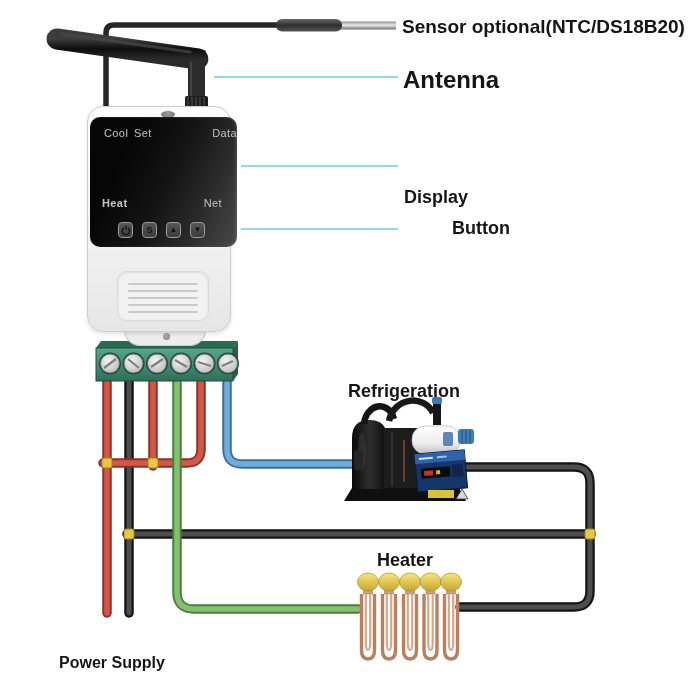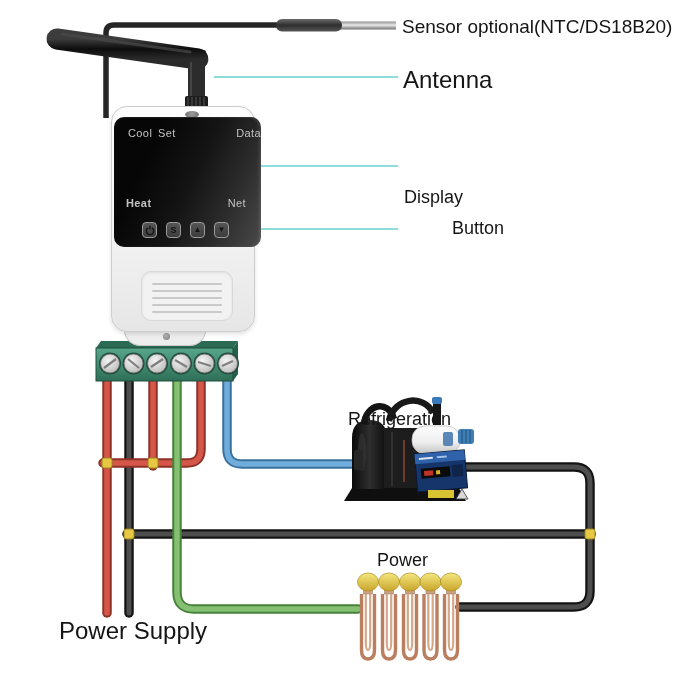--- a/index.html
+++ b/index.html
@@ -7,21 +7,20 @@
     position:relative;width:700px;height:700px;background:#ffffff;overflow:hidden;
     font-family:"Liberation Sans","DejaVu Sans",sans-serif;
   }
   .art{position:absolute;left:0;top:0;z-index:1;}
   
   .device{
     position:absolute;left:87px;top:106px;width:144px;height:226px;z-index:2;
     background:linear-gradient(180deg,#fdfdfd 0%,#f3f3f3 55%,#e6e6e6 100%);
     border:1px solid #cdcdcd;border-radius:16px;box-sizing:border-box;
     box-shadow:0 2px 4px rgba(0,0,0,0.12);
-    margin-left:24px;
   }
   .flange{
     position:absolute;left:124px;top:330px;width:82px;height:16px;z-index:1;
     background:#ededed;border:1px solid #c8c8c8;border-top:none;
     border-radius:0 0 40px 40px;box-sizing:border-box;
   }
   .flange-hole{position:absolute;left:38px;top:3px;width:7px;height:7px;border-radius:50%;
     background:radial-gradient(circle at 40% 35%,#b5b5b5,#7d7d7d);}
   .top-hole{position:absolute;left:73px;top:4px;width:14px;height:7px;border-radius:50%;
     background:radial-gradient(circle at 50% 40%,#9a9a9a,#6e6e6e);}
@@ -37,28 +36,28 @@
     color:#141414;font-size:9px;font-weight:bold;line-height:1;box-sizing:border-box;
     display:flex;align-items:center;justify-content:center;
   }
   .vent{
     position:absolute;left:29px;top:164px;width:92px;height:50px;border-radius:10px;
     background:#f2f2f2;border:1px solid #d8d8d8;box-sizing:border-box;
     box-shadow:inset 0 1px 3px rgba(0,0,0,0.08);
   }
   .vent i{position:absolute;left:10px;right:10px;height:2px;background:#c9c9c9;border-radius:1px;}
   
-  .callout{position:absolute;z-index:3;font-weight:normal;color:#151515;line-height:1.1;white-space:nowrap;}
+  .callout{position:absolute;z-index:3;font-weight:bold;color:#151515;line-height:1.1;white-space:nowrap;}
   .lbl-sensor{left:402px;top:17px;font-size:19px;}
   .lbl-antenna{left:403px;top:67px;font-size:24px;}
   .lbl-display{left:404px;top:156px;font-size:18px;margin-top:32px;}
   .lbl-button{left:404px;top:219px;font-size:18px;margin-left:48px;}
-  .lbl-refrigeration{left:348px;top:382px;font-size:18px;margin-top:28px;}
+  .lbl-refrigeration{left:348px;top:382px;font-size:18px;}
   .lbl-heater{left:377px;top:551px;font-size:18px;}
-  .lbl-power{left:59px;top:618px;font-size:24px;}
+  .lbl-power{left:59px;top:654px;font-size:16px;}
 </style>
 </head>
 <body>
 
 <div class="stage">
 
   <svg class="art" width="700" height="700" viewBox="0 0 700 700">
     <defs>
       <linearGradient id="gBlock" x1="0" y1="0" x2="0" y2="1">
         <stop offset="0" stop-color="#57a68c"></stop>
@@ -300,16 +299,16 @@
       <i style="top:32px;"></i>
         <i style="top:39px;"></i>
     </div>
   </div>
 
   <div class="callout lbl-sensor">Sensor optional(NTC/DS18B20)</div>
   <div class="callout lbl-antenna">Antenna</div>
   <div class="callout lbl-display">Display</div>
   <div class="callout lbl-button">Button</div>
   <div class="callout lbl-refrigeration">Refrigeration</div>
-  <div class="callout lbl-heater">Power</div>
+  <div class="callout lbl-heater">Heater</div>
   <div class="callout lbl-power">Power Supply</div>
 
 </div>
 
 </body></html>

